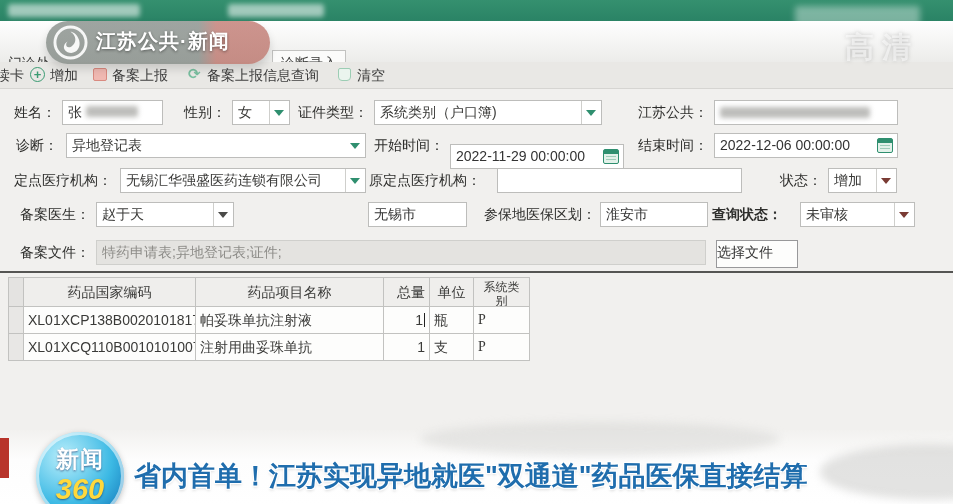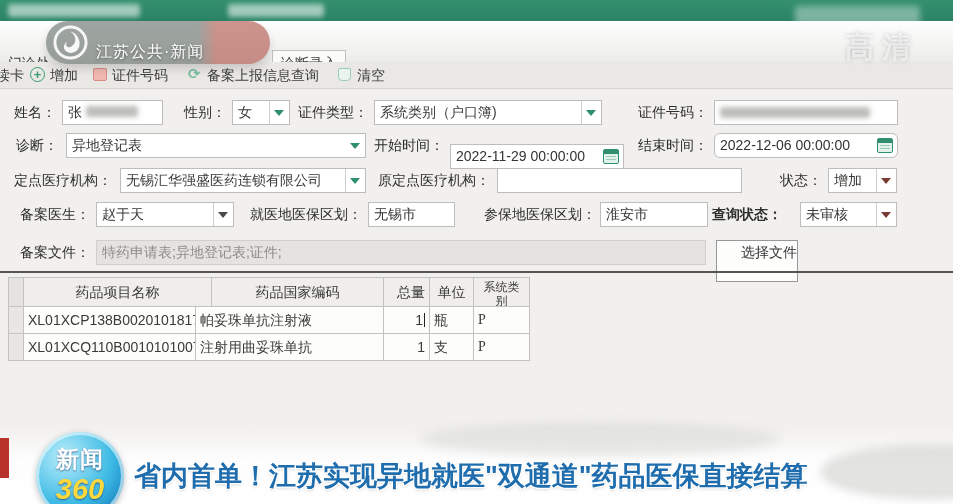--- a/index.html
+++ b/index.html
@@ -26,21 +26,21 @@
   .combo .val{position:absolute;left:5px;top:0;right:22px;line-height:23px;white-space:nowrap;overflow:hidden;}
   .combo .arrowbox{position:absolute;right:0;top:0;width:19px;height:100%;border-left:1px solid #cfcfcc;}
   .arr{position:absolute;right:5px;top:9px;width:0;height:0;border-left:5px solid transparent;border-right:5px solid transparent;border-top:6px solid #2f8f6f;}
   .arr.dark{border-top-color:#4a4a48;}
   .arr.maroon{border-top-color:#7a3b34;}
   .cal{position:absolute;right:4px;top:4px;width:16px;height:15px;border:1px solid #2f8f6f;border-radius:2px;background:linear-gradient(#2f8f6f 0 4px,#e2f1e9 4px);box-sizing:border-box;}
   .cal:after{content:"";position:absolute;left:2px;right:2px;top:6px;height:6px;
     background:linear-gradient(#9fccb9 1px,transparent 1px) 0 0/4px 3px;}
   .redact{background:#9a9a96;filter:blur(2.5px);opacity:.65;border-radius:2px;display:inline-block;}
   .filesbox{background:#e4e3e0;color:#8d8c88;border:1px solid #cfcfcc;}
-  .btn{position:absolute;height:42px;line-height:23px;text-align:right;background:#fdfdfc;border:1px solid #98989a;box-sizing:border-box;color:#333;}
+  .btn{position:absolute;height:28px;line-height:23px;text-align:left;background:#fdfdfc;border:1px solid #98989a;box-sizing:border-box;color:#333;}
   .divider{position:absolute;left:0;top:271px;width:953px;height:2px;background:#555553;}
   
   .dtable{position:absolute;left:8px;top:277px;}
   .thead,.trow{display:flex;}
   .tcell{border-right:1px solid #c2c2c0;border-bottom:1px solid #c2c2c0;box-sizing:border-box;padding:0 4px;overflow:hidden;white-space:nowrap;}
   .thead .tcell{border-top:1px solid #c2c2c0;background:#efeeec;text-align:center;height:30px;line-height:29px;color:#3a3a38;}
   .thead .tcell.sel{background:#e4e3e1;}
   .thead .tcell.sys{font-size:12px;line-height:1.2;padding-top:2px;white-space:normal;height:30px;}
   .trow .tcell{background:#fdfdfc;height:27px;line-height:26px;}
   .trow .tcell.sel{background:#e8e7e5;}
@@ -60,21 +60,21 @@
     box-shadow:inset 0 0 0 3px rgba(255,255,255,.55),0 2px 6px rgba(0,0,0,.25);text-align:center;}
   .logo360 .l1{display:block;margin-top:12px;color:#fff;font-weight:bold;font-size:23px;letter-spacing:1px;text-shadow:0 1px 2px rgba(0,0,60,.5);}
   .logo360 .l2{display:block;margin-top:-2px;color:#ffd93c;font-weight:bold;font-size:29px;font-style:italic;text-shadow:0 1px 2px rgba(0,0,60,.5);}
   .headline{position:absolute;left:134px;top:28px;font-size:27px;font-weight:bold;color:#1f6dad;white-space:nowrap;
     text-shadow:-1px -1px 0 #fff,1px -1px 0 #fff,-1px 1px 0 #fff,1px 1px 0 #fff,0 2px 3px rgba(0,0,0,.15);}
   
   .wm-pill{position:absolute;left:46px;top:21px;width:224px;height:43px;border-radius:22px;z-index:60;
     background:linear-gradient(to right,rgba(95,105,99,.60) 0 68%,rgba(165,62,50,.55) 76%);
     box-shadow:0 5px 9px rgba(0,0,0,.14);}
   .wm-logo{position:absolute;left:7px;top:4px;width:35px;height:35px;}
-  .wm-text{position:absolute;left:50px;top:21px;color:#fff;font-weight:normal;font-size:16px;white-space:nowrap;
+  .wm-text{position:absolute;left:50px;top:7px;color:#fff;font-weight:bold;font-size:20px;white-space:nowrap;
     text-shadow:0 1px 3px rgba(0,0,0,.45);letter-spacing:1px;}
   .wm-hd{position:absolute;left:845px;top:28px;z-index:60;color:rgba(255,255,255,.55);font-size:29px;letter-spacing:8px;font-weight:bold;text-shadow:0 0 4px rgba(120,120,120,.4);}
   .wm-station{position:absolute;left:795px;top:6px;width:125px;height:20px;background:rgba(255,255,255,.38);filter:blur(3px);border-radius:3px;z-index:60;}
 </style>
 </head>
 <body>
 
 <div class="screen">
 
   <div class="topbar">
@@ -85,21 +85,21 @@
   <div class="tabstrip">
     <div class="tab1">门诊处</div>
     <div class="tab2">诊断录入</div>
   </div>
 
   <div class="toolbar">
     <span class="titem" style="left:-4px;">读卡</span>
     <span class="icon-plus" style="left:30px;">+</span>
     <span class="titem" style="left:50px;">增加</span>
     <span class="icon-report" style="left:93px;"></span>
-    <span class="titem" style="left:112px;">证件号码</span>
+    <span class="titem" style="left:112px;">备案上报</span>
     <span class="icon-refresh" style="left:188px;">⟳</span>
     <span class="titem" style="left:207px;">备案上报信息查询</span>
     <span class="icon-bucket" style="left:338px;"></span>
     <span class="titem" style="left:357px;">清空</span>
   </div>
 
   <div class="flabel" style="left:0;top:100px;width:56px;">姓名：</div>
   <div class="finput" style="left:62px;top:100px;width:101px;">
     <span>张</span>
     <span class="redact" style="width:52px;height:11px;"></span>
@@ -111,96 +111,95 @@
         <i class="arr"></i>
       </span>
   </div>
   <div class="flabel" style="left:270px;top:100px;width:98px;">证件类型：</div>
   <div class="combo" style="left:374px;top:100px;width:228px;">
     <span class="val">系统类别（户口簿)</span>
     <span class="arrowbox">
         <i class="arr"></i>
       </span>
   </div>
-  <div class="flabel" style="left:560px;top:100px;width:148px;">证件号码：</div>
+  <div class="flabel" style="left:560px;top:100px;width:148px;">江苏公共：</div>
   <div class="finput" style="left:714px;top:100px;width:184px;">
     <span class="redact" style="width:150px;height:11px;margin-top:6px;"></span>
   </div>
 
   <div class="flabel" style="left:0;top:133px;width:58px;">诊断：</div>
   <div class="combo" style="left:66px;top:133px;width:300px;">
     <span class="val">异地登记表</span>
     <span class="arrowbox" style="border-left:none;">
         <i class="arr"></i>
       </span>
   </div>
   <div class="flabel" style="left:340px;top:133px;width:104px;">开始时间：</div>
   <div class="finput" style="left:450px;top:144px;width:174px;padding-right:24px;">
     <span>2022-11-29 00:00:00</span>
     <span class="cal"></span>
   </div>
   <div class="flabel" style="left:600px;top:133px;width:108px;">结束时间：</div>
-  <div class="finput" style="left:714px;top:133px;width:184px;padding-right:24px;border-radius:6px;">
+  <div class="finput" style="left:714px;top:133px;width:184px;padding-right:24px;">
     <span>2022-12-06 00:00:00</span>
     <span class="cal"></span>
   </div>
 
   <div class="flabel" style="left:0;top:168px;width:112px;">定点医疗机构：</div>
   <div class="combo" style="left:120px;top:168px;width:246px;">
     <span class="val">无锡汇华强盛医药连锁有限公司</span>
     <span class="arrowbox">
         <i class="arr"></i>
       </span>
   </div>
-  <div class="flabel" style="left:360px;top:168px;width:130px;">原定点医疗机构：</div>
+  <div class="flabel" style="left:360px;top:168px;width:130px;text-align:center;">原定点医疗机构：</div>
   <div class="finput" style="left:497px;top:168px;width:245px;"></div>
   <div class="flabel" style="left:740px;top:168px;width:82px;">状态：</div>
   <div class="combo" style="left:828px;top:168px;width:69px;">
     <span class="val">增加</span>
     <span class="arrowbox">
         <i class="arr maroon"></i>
       </span>
   </div>
 
   <div class="flabel" style="left:0;top:202px;width:90px;">备案医生：</div>
   <div class="combo" style="left:96px;top:202px;width:138px;">
     <span class="val">赵于天</span>
     <span class="arrowbox">
         <i class="arr dark"></i>
       </span>
   </div>
-  <div class="flabel" style="left:238px;top:202px;width:124px;">就医地医保区划：</div>
-  <div class="finput" style="left:368px;top:202px;width:87px;">
+  <div class="finput" style="left:368px;top:202px;width:99px;">
     <span>无锡市</span>
   </div>
   <div class="flabel" style="left:470px;top:202px;width:126px;">参保地医保区划：</div>
   <div class="finput" style="left:600px;top:202px;width:108px;">
     <span>淮安市</span>
   </div>
   <div class="flabel" style="left:700px;top:202px;width:82px;font-weight:bold;">查询状态：</div>
-  <div class="combo" style="left:800px;top:202px;width:97px;">
+  <div class="combo" style="left:800px;top:202px;width:115px;">
     <span class="val">未审核</span>
     <span class="arrowbox">
         <i class="arr maroon"></i>
       </span>
   </div>
 
   <div class="flabel" style="left:0;top:240px;width:90px;">备案文件：</div>
   <div class="finput filesbox" style="left:96px;top:240px;width:610px;">
     <span>特药申请表;异地登记表;证件;</span>
   </div>
   <div class="btn" style="left:716px;top:240px;width:82px;">选择文件</div>
 
   <div class="divider"></div>
 
   <div class="dtable">
     <div class="thead">
       <div class="tcell sel"></div>
+      <div class="tcell code">药品国家编码</div>
       <div class="tcell name">药品项目名称</div>
-      <div class="tcell code">药品国家编码</div>
       <div class="tcell qty" style="text-align:right;">总量</div>
       <div class="tcell unit" style="text-align:center;">单位</div>
       <div class="tcell sys">系统类别</div>
     </div>
     <div>
         <div class="trow">
           <div class="tcell sel"></div>
           <div class="tcell code">XL01XCP138B002010181735</div>
           <div class="tcell name">帕妥珠单抗注射液</div>
           <div class="tcell qty">1<span class="cursor"></span></div>

